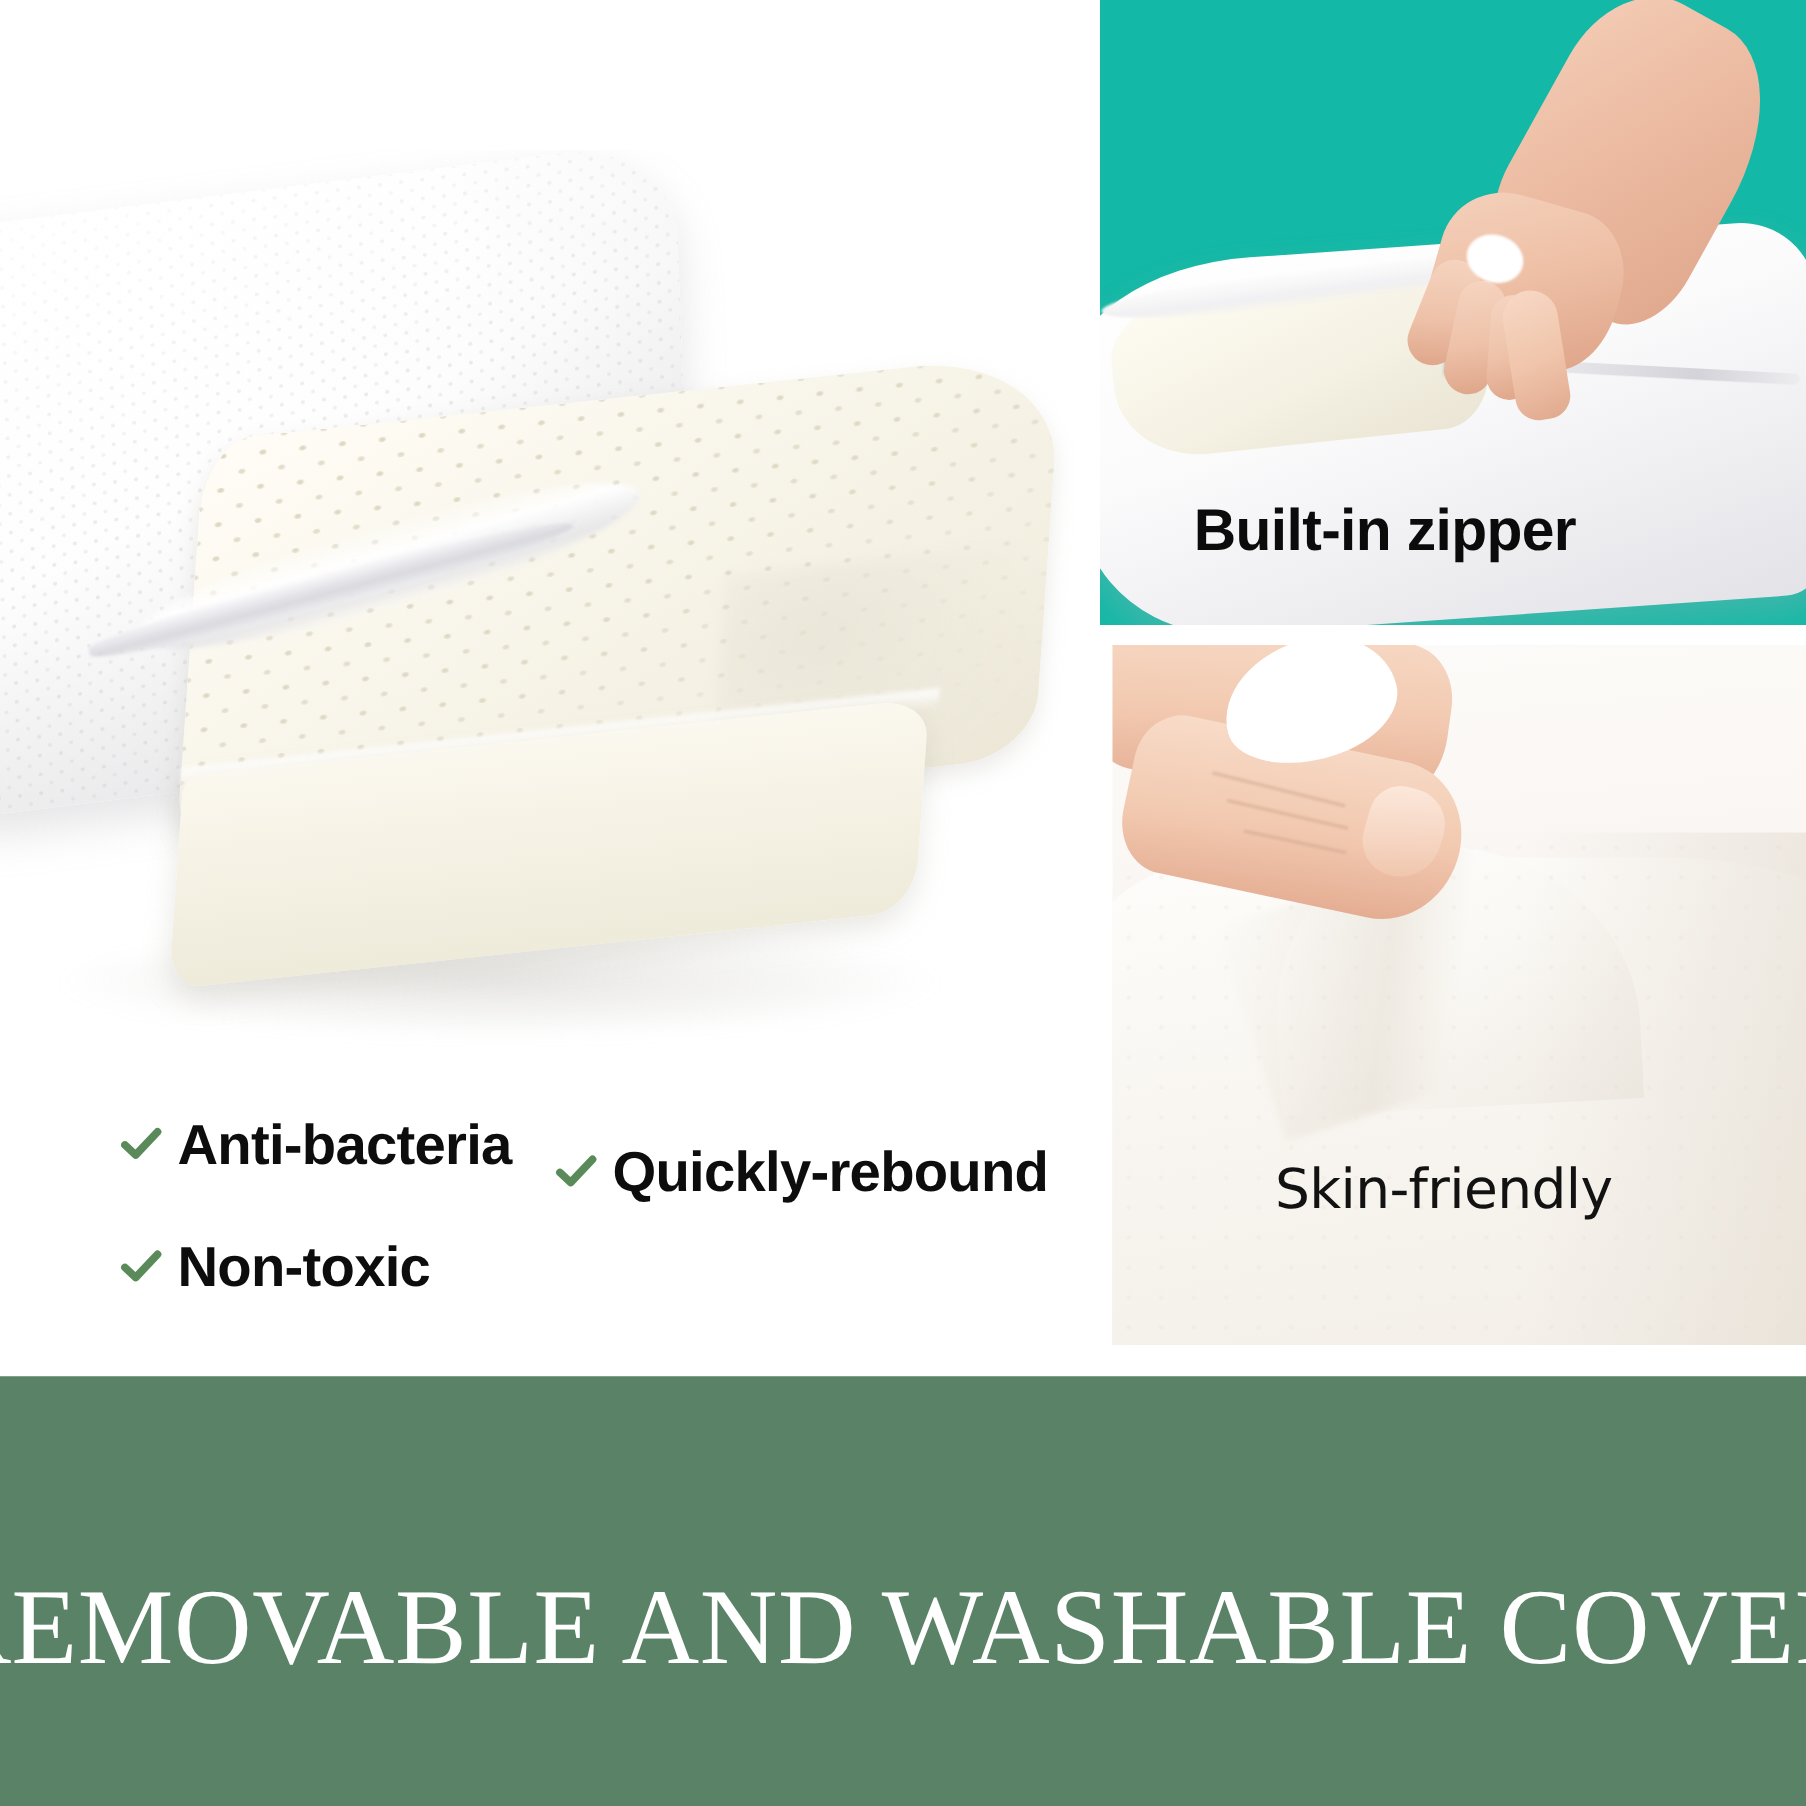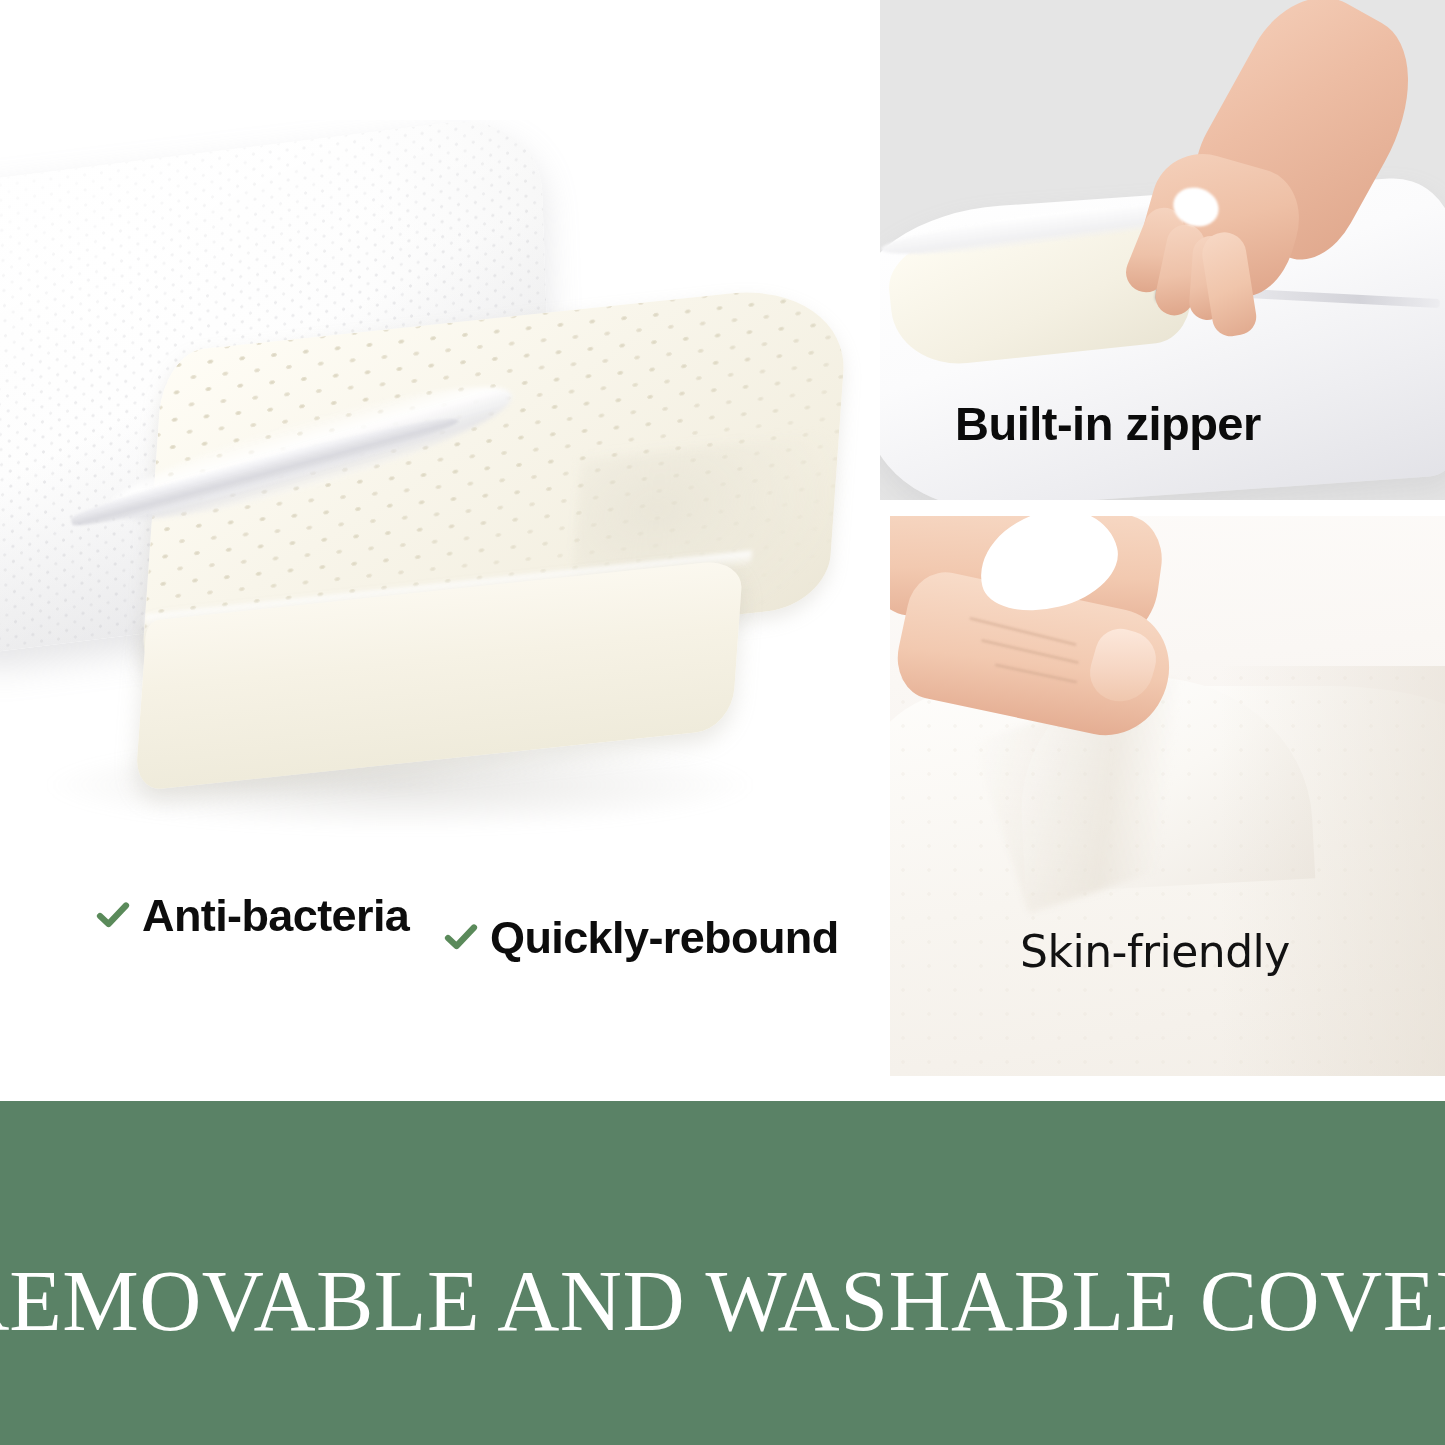--- a/index.html
+++ b/index.html
@@ -187,21 +187,21 @@
     letter-spacing: -0.6px;
     white-space: nowrap;
   }
 
   
   .panel-zipper {
     position: absolute;
     left: 880px; top: 0;
     width: 565px;
     height: 500px;
-    background: #e5e5e5;
+    background: #14b8a6;
     overflow: hidden;
   }
   .zip-pillow {
     position: absolute;
     left: -20px; top: 195px;
     width: 600px; height: 300px;
     background: linear-gradient(165deg, #ffffff 0%, #fbfbfc 40%, #eeeef1 72%, #e2e2e7 100%);
     border-radius: 150px 60px 40px 120px / 90px 60px 60px 110px;
     transform: rotate(-4deg);
     box-shadow: 0 14px 26px rgba(180,180,186,0.26);
@@ -462,20 +462,26 @@
           </div>
           <div class="feature-item col-b">
             <svg class="check-icon" viewBox="0 0 34 34">
               <path d="M4 18 L12.5 26 L30 7.5" fill="none" stroke="#5a8a5a" stroke-width="6.2" stroke-linecap="round" stroke-linejoin="round"></path>
             </svg>
             <span class="feature-label">Quickly-rebound</span>
           </div>
         </div>
 
         <div class="feature-row">
+          <div class="feature-item col-a">
+            <svg class="check-icon" viewBox="0 0 34 34">
+              <path d="M4 18 L12.5 26 L30 7.5" fill="none" stroke="#5a8a5a" stroke-width="6.2" stroke-linecap="round" stroke-linejoin="round"></path>
+            </svg>
+            <span class="feature-label">Non-toxic</span>
+          </div>
         </div>
 
       </div>
     </div>
 
     <div class="panel-zipper">
       <div class="zip-pillow"></div>
       <div class="zip-open-flap"></div>
       <div class="zip-flap-lip"></div>
       <div class="zip-track"></div>

